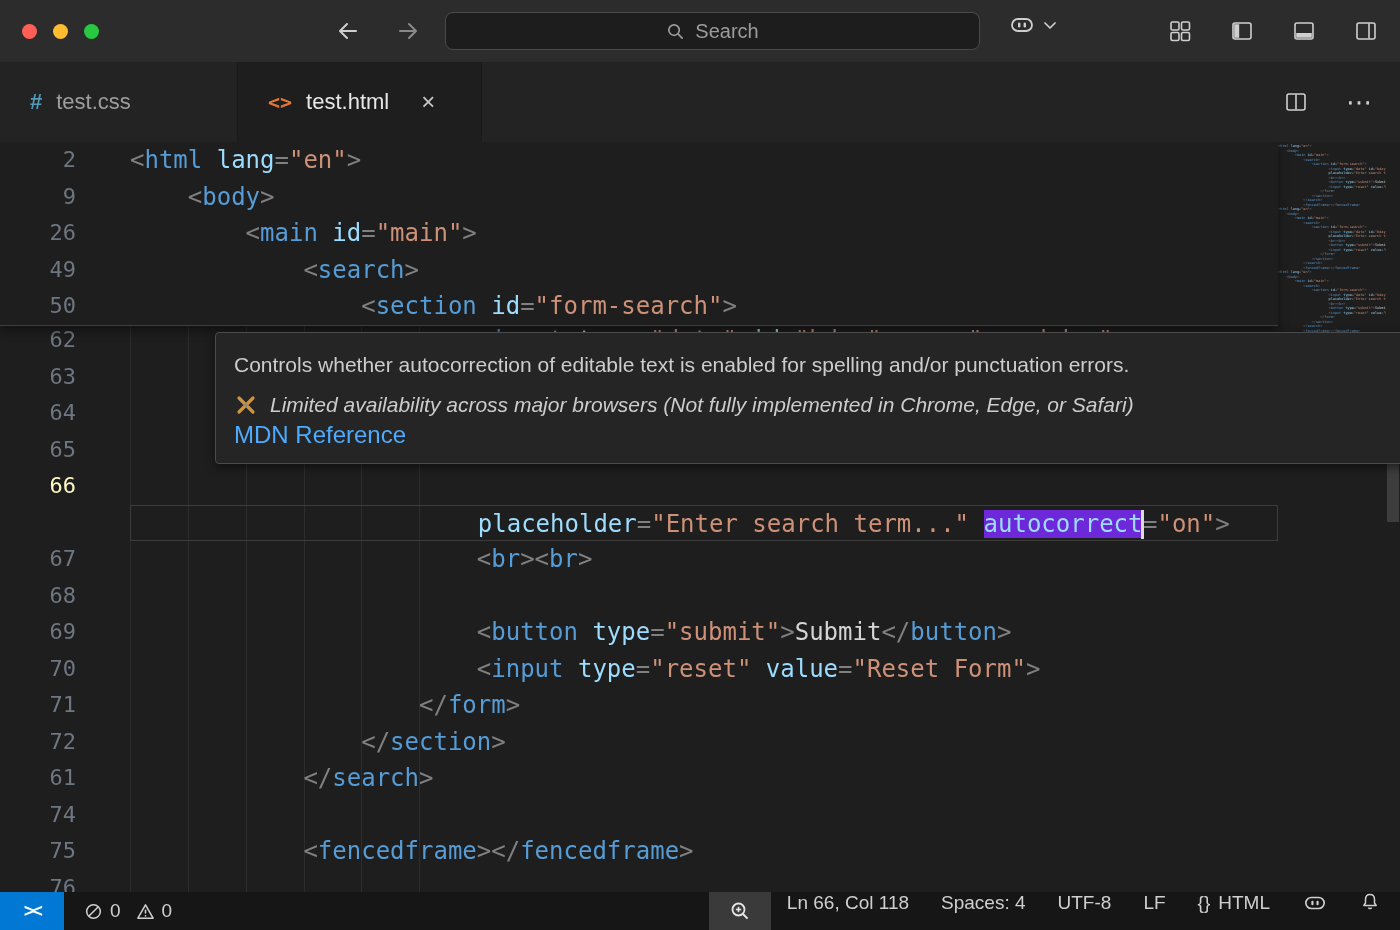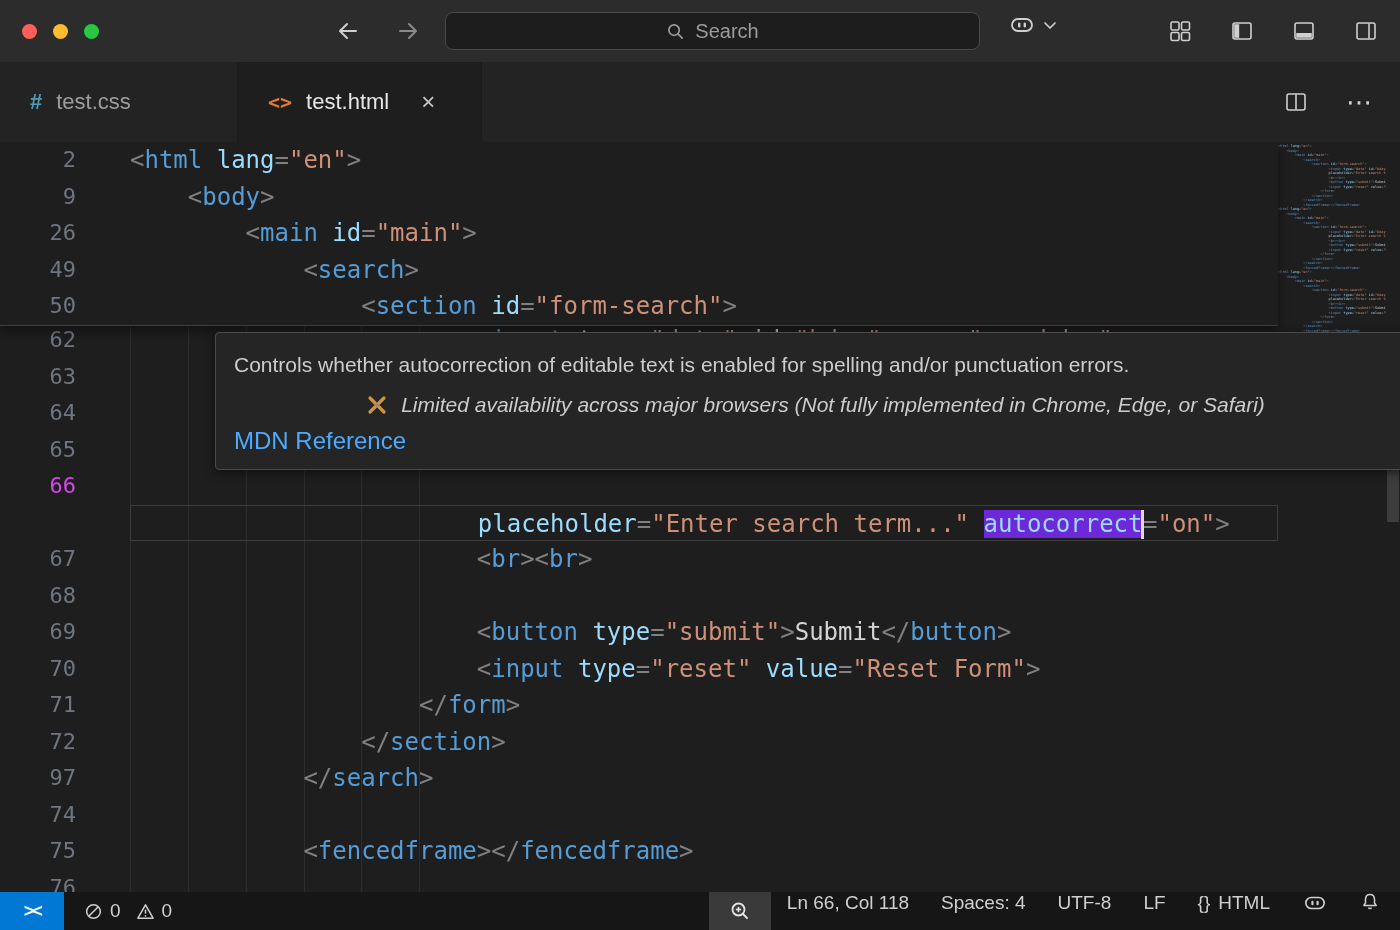--- a/index.html
+++ b/index.html
@@ -32,38 +32,38 @@
   .ellipsis { font-size:26px; color:#cfcfcf; }
 
   
   .editor { position:absolute; top:142px; left:0; right:0; bottom:38px; background:#1e1e1e; overflow:hidden; }
   .guide { position:absolute; top:180px; bottom:0; width:1px; background:#2d2d2d; }
 
   .line { display:flex; height:36.5px; line-height:36.5px; font-family:"DejaVu Sans Mono",monospace;
     font-size:24px; white-space:pre; }
   .ln { width:76px; text-align:right; color:#6e7681; font-size:22px; flex:none; }
   .lc { flex:1; margin-left:54px; }
-  .line.active .ln { color:#d946ef; }
+  .line.active .ln { color:#fef9c3; }
   .line.current .lc { border:1px solid #3c3c3c; }
 
   .tk-p { color:#808080; } .tk-t { color:#569cd6; } .tk-a { color:#9cdcfe; }
   .tk-s { color:#ce9178; } .tk-x { color:#d4d4d4; } .tk-d { color:#d4d4d4; }
   .tk-sel { background:#6d28d9; }
   .cursor { display:inline-block; width:2.5px; height:29px; background:#dcdcdc; vertical-align:middle; margin:0 -1px; }
 
   .code-lines { position:absolute; top:180px; left:0; right:122px; }
   .sticky { position:absolute; top:0; left:0; right:122px; background:#1e1e1e; z-index:5;
     border-bottom:1px solid #3e3e3e; box-shadow:0 5px 10px rgba(0,0,0,.42); }
 
   
   .hover { position:absolute; left:215px; top:190px; width:1200px; background:#252526; border:1px solid #4b4b4b;
     border-radius:4px; z-index:8; padding:14px 18px 12px 18px; color:#cccccc; font-size:21px;
     box-shadow:0 3px 10px rgba(0,0,0,.5); }
   .hover-desc { margin:6px 0 16px 0; }
-  .hover-avail { display:flex; align-items:center; gap:12px; font-style:italic; margin-bottom:10px;justify-content:center; }
+  .hover-avail { display:flex; align-items:center; gap:12px; font-style:italic; margin-bottom:4px; }
   .hover-link { color:#4daafc; font-size:24px; text-decoration:none; cursor:pointer; display:inline-block; margin-bottom:2px; }
 
   
   .minimap { position:absolute; top:2px; right:14px; width:108px; bottom:0; overflow:hidden; opacity:.9; }
   .mm-scale { transform:scale(.5); transform-origin:top left; width:200%; }
   .mm-line { font-family:"DejaVu Sans Mono",monospace; font-size:7px; line-height:9px; white-space:pre; }
   .scroll-thumb { position:absolute; right:1px; top:272px; width:12px; height:108px; background:rgba(121,121,121,.35); }
 
   
   .statusbar { position:absolute; left:0; right:0; bottom:0; height:38px; background:#161616; display:flex;
@@ -181,21 +181,21 @@
         <div class="line"><div class="ln">64</div><div class="lc"><span class="tk-d"></span></div></div>
         <div class="line"><div class="ln">65</div><div class="lc"><span class="tk-d"></span></div></div>
         <div class="line active"><div class="ln">66</div><div class="lc"><span class="tk-d"></span></div></div>
         <div class="line current"><div class="ln"></div><div class="lc"><span class="tk-d">                        </span><span class="tk-a">placeholder</span><span class="tk-p">=</span><span class="tk-s">"Enter search term..."</span><span class="tk-d"> </span><span class="tk-a tk-sel">autocorrect</span><span class="cursor"></span><span class="tk-p">=</span><span class="tk-s">"on"</span><span class="tk-p">&gt;</span></div></div>
         <div class="line"><div class="ln">67</div><div class="lc"><span class="tk-d">                        </span><span class="tk-p">&lt;</span><span class="tk-t">br</span><span class="tk-p">&gt;&lt;</span><span class="tk-t">br</span><span class="tk-p">&gt;</span></div></div>
         <div class="line"><div class="ln">68</div><div class="lc"><span class="tk-d"></span></div></div>
         <div class="line"><div class="ln">69</div><div class="lc"><span class="tk-d">                        </span><span class="tk-p">&lt;</span><span class="tk-t">button</span><span class="tk-d"> </span><span class="tk-a">type</span><span class="tk-p">=</span><span class="tk-s">"submit"</span><span class="tk-p">&gt;</span><span class="tk-x">Submit</span><span class="tk-p">&lt;/</span><span class="tk-t">button</span><span class="tk-p">&gt;</span></div></div>
         <div class="line"><div class="ln">70</div><div class="lc"><span class="tk-d">                        </span><span class="tk-p">&lt;</span><span class="tk-t">input</span><span class="tk-d"> </span><span class="tk-a">type</span><span class="tk-p">=</span><span class="tk-s">"reset"</span><span class="tk-d"> </span><span class="tk-a">value</span><span class="tk-p">=</span><span class="tk-s">"Reset Form"</span><span class="tk-p">&gt;</span></div></div>
         <div class="line"><div class="ln">71</div><div class="lc"><span class="tk-d">                    </span><span class="tk-p">&lt;/</span><span class="tk-t">form</span><span class="tk-p">&gt;</span></div></div>
         <div class="line"><div class="ln">72</div><div class="lc"><span class="tk-d">                </span><span class="tk-p">&lt;/</span><span class="tk-t">section</span><span class="tk-p">&gt;</span></div></div>
-        <div class="line"><div class="ln">97</div><div class="lc"><span class="tk-d">            </span><span class="tk-p">&lt;/</span><span class="tk-t">search</span><span class="tk-p">&gt;</span></div></div>
+        <div class="line"><div class="ln">61</div><div class="lc"><span class="tk-d">            </span><span class="tk-p">&lt;/</span><span class="tk-t">search</span><span class="tk-p">&gt;</span></div></div>
         <div class="line"><div class="ln">74</div><div class="lc"><span class="tk-d"></span></div></div>
         <div class="line"><div class="ln">75</div><div class="lc"><span class="tk-d">            </span><span class="tk-p">&lt;</span><span class="tk-t">fencedframe</span><span class="tk-p">&gt;&lt;/</span><span class="tk-t">fencedframe</span><span class="tk-p">&gt;</span></div></div>
         <div class="line"><div class="ln">76</div><div class="lc"><span class="tk-d"></span></div></div>
       </div>
     <div class="sticky" id="sticky-scroll">
         <div class="line"><div class="ln">2</div><div class="lc"><span class="tk-d"></span><span class="tk-p">&lt;</span><span class="tk-t">html</span><span class="tk-d"> </span><span class="tk-a">lang</span><span class="tk-p">=</span><span class="tk-s">"en"</span><span class="tk-p">&gt;</span></div></div>
         <div class="line"><div class="ln">9</div><div class="lc"><span class="tk-d">    </span><span class="tk-p">&lt;</span><span class="tk-t">body</span><span class="tk-p">&gt;</span></div></div>
         <div class="line"><div class="ln">26</div><div class="lc"><span class="tk-d">        </span><span class="tk-p">&lt;</span><span class="tk-t">main</span><span class="tk-d"> </span><span class="tk-a">id</span><span class="tk-p">=</span><span class="tk-s">"main"</span><span class="tk-p">&gt;</span></div></div>
         <div class="line"><div class="ln">49</div><div class="lc"><span class="tk-d">            </span><span class="tk-p">&lt;</span><span class="tk-t">search</span><span class="tk-p">&gt;</span></div></div>
         <div class="line"><div class="ln">50</div><div class="lc"><span class="tk-d">                </span><span class="tk-p">&lt;</span><span class="tk-t">section</span><span class="tk-d"> </span><span class="tk-a">id</span><span class="tk-p">=</span><span class="tk-s">"form-search"</span><span class="tk-p">&gt;</span></div></div>

